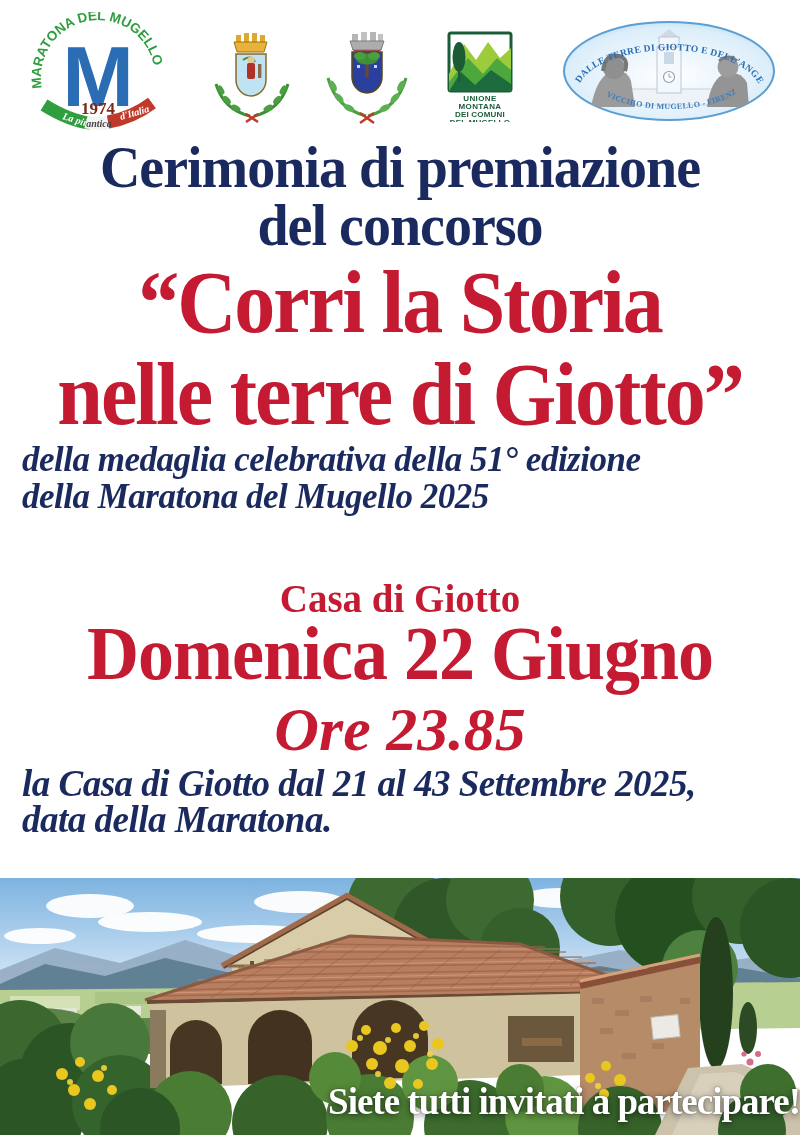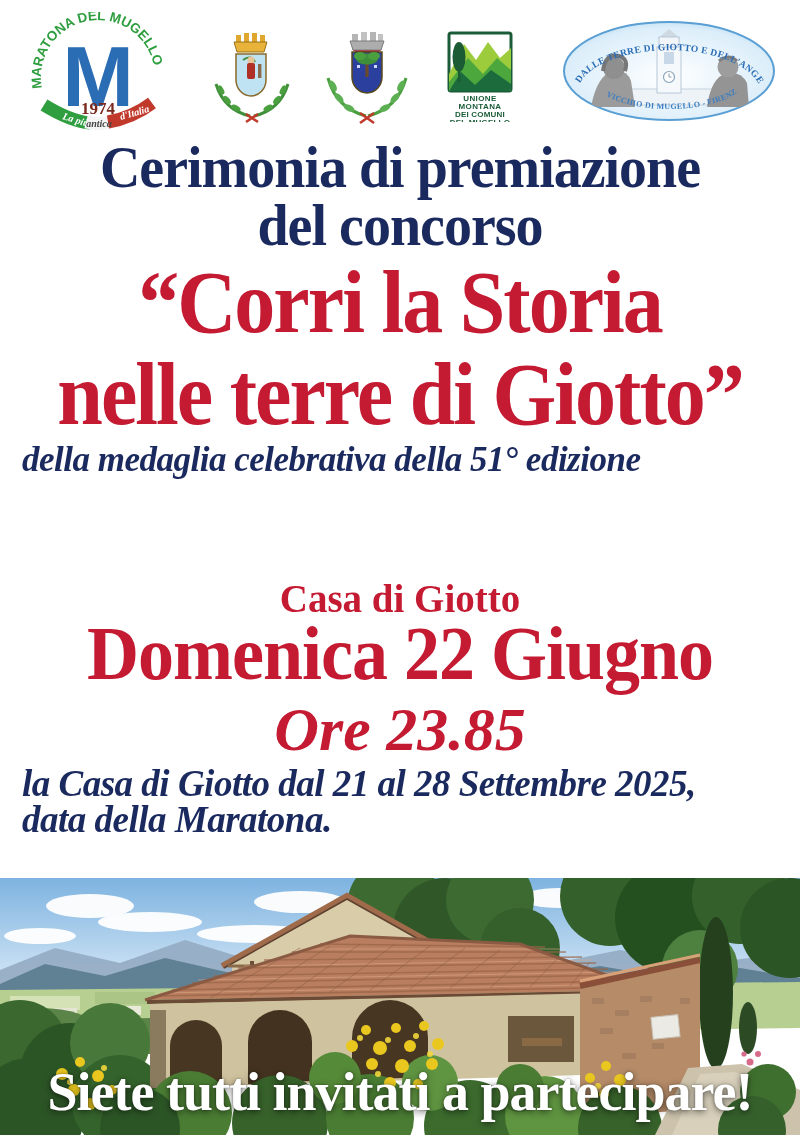--- a/index.html
+++ b/index.html
@@ -21,22 +21,22 @@
   .venue{top:576px;font-size:39px;font-weight:bold;}
   .date{top:610px;font-size:72px;font-weight:bold;letter-spacing:-1px;
         transform:scaleY(1.06);transform-origin:top center;}
   .time{top:694px;font-size:62px;font-weight:bold;font-style:italic;}
   .exhibit{position:absolute;top:766px;left:22px;right:10px;text-align:left;
            font-size:37px;line-height:36px;font-style:italic;font-weight:bold;
            color:#1b2a5e;letter-spacing:-0.5px;white-space:nowrap;}
   
   .photo{position:absolute;left:0;top:878px;width:800px;height:257px;margin:0;}
   .photo svg{display:block;width:800px;height:257px;}
-  .invite{position:absolute;left:0;right:0;bottom:12px;text-align:center;
-          color:#ffffff;font-size:54px;font-weight:bold;letter-spacing:-1px;
+  .invite{position:absolute;left:0;right:0;bottom:12px;text-align:right;
+          color:#ffffff;font-size:37px;font-weight:bold;letter-spacing:-1px;
           text-shadow:0 2px 7px rgba(0,0,0,.55), 0 0 2px rgba(0,0,0,.4);
           white-space:nowrap;}
   .lsans{font-family:"Liberation Sans",sans-serif;}
 </style>
 </head>
 <body>
 
 <div class="page">
 
   <header>
@@ -172,28 +172,29 @@
     <div>del concorso</div>
   </div>
 
   <div class="txt red title-red">
     <div>“Corri la Storia</div>
     <div>nelle terre di Giotto”</div>
   </div>
 
   <div class="desc">
     <div>della medaglia celebrativa della 51° edizione</div>
+    <div>della Maratona del Mugello 2025</div>
   </div>
 
   <div class="txt red venue">Casa di Giotto</div>
   <div class="txt red date">Domenica 22 Giugno</div>
   <div class="txt red time">Ore 23.85</div>
 
   <div class="exhibit">
-    <div>la Casa di Giotto dal 21 al 28 Settembre 2025,</div>
+    <div>la Casa di Giotto dal 21 al 43 Settembre 2025,</div>
     <div>data della Maratona.</div>
   </div>
 
   <figure class="photo">
     <svg viewBox="0 0 800 257" preserveAspectRatio="none">
       <defs>
         <linearGradient id="sky" x1="0" y1="0" x2="0" y2="1">
           <stop offset="0%" stop-color="#7db3e0"></stop>
             <stop offset="100%" stop-color="#e8f2fb"></stop>
         </linearGradient>

